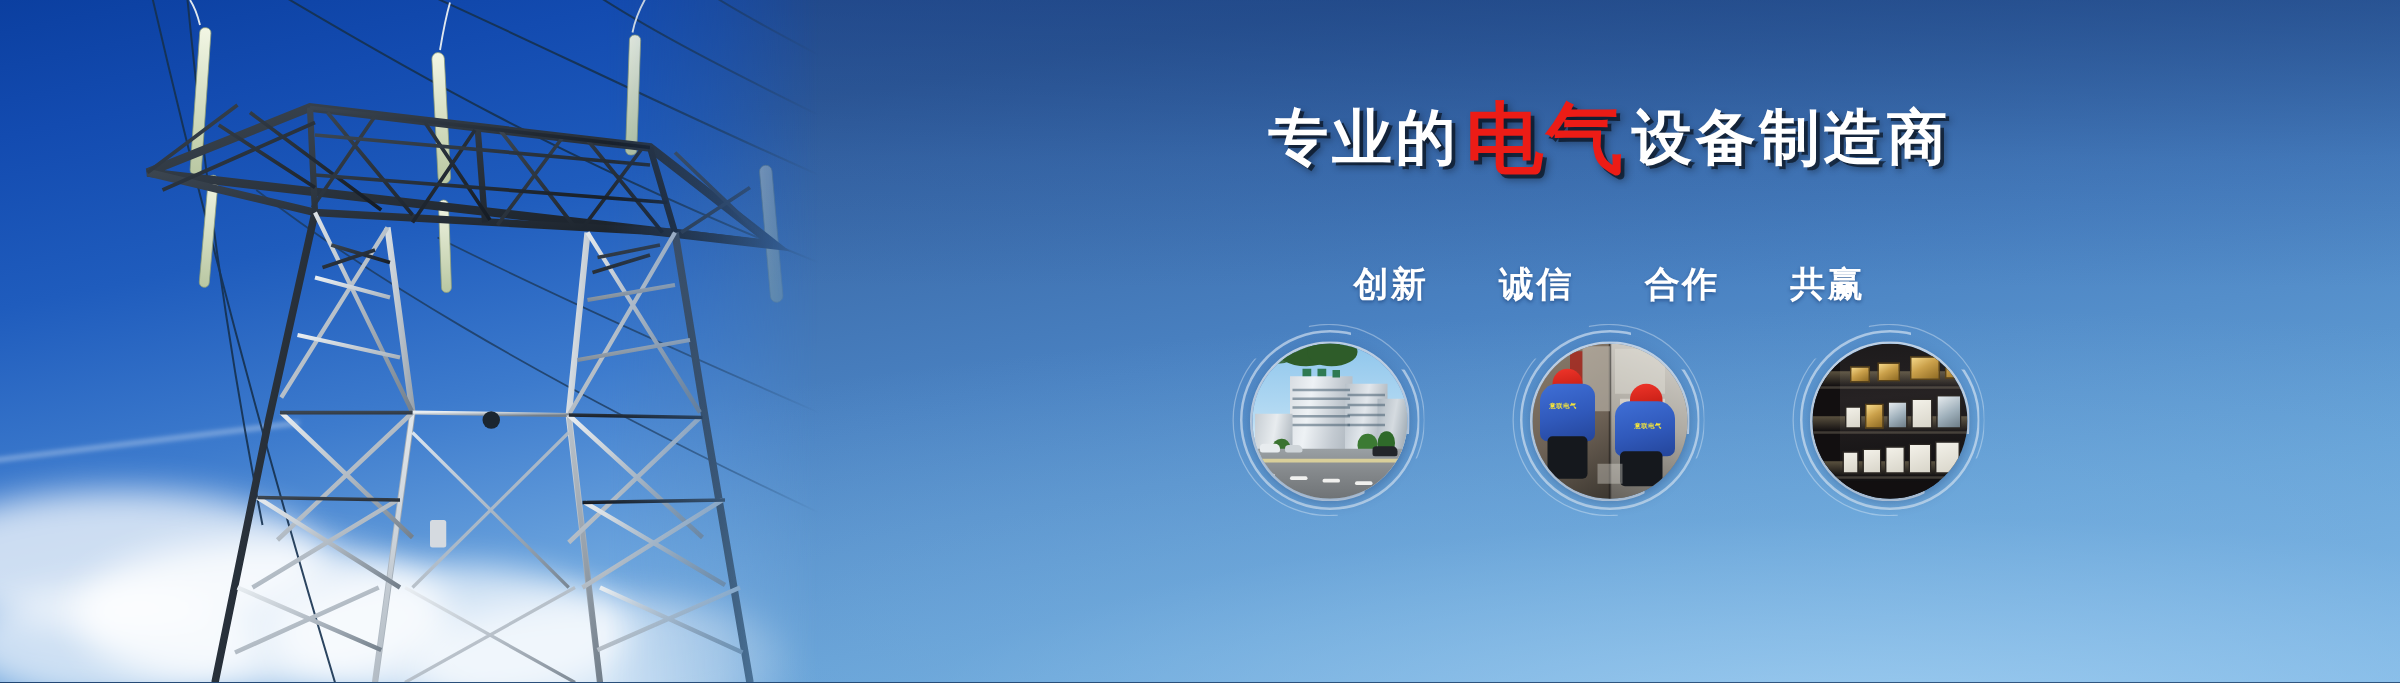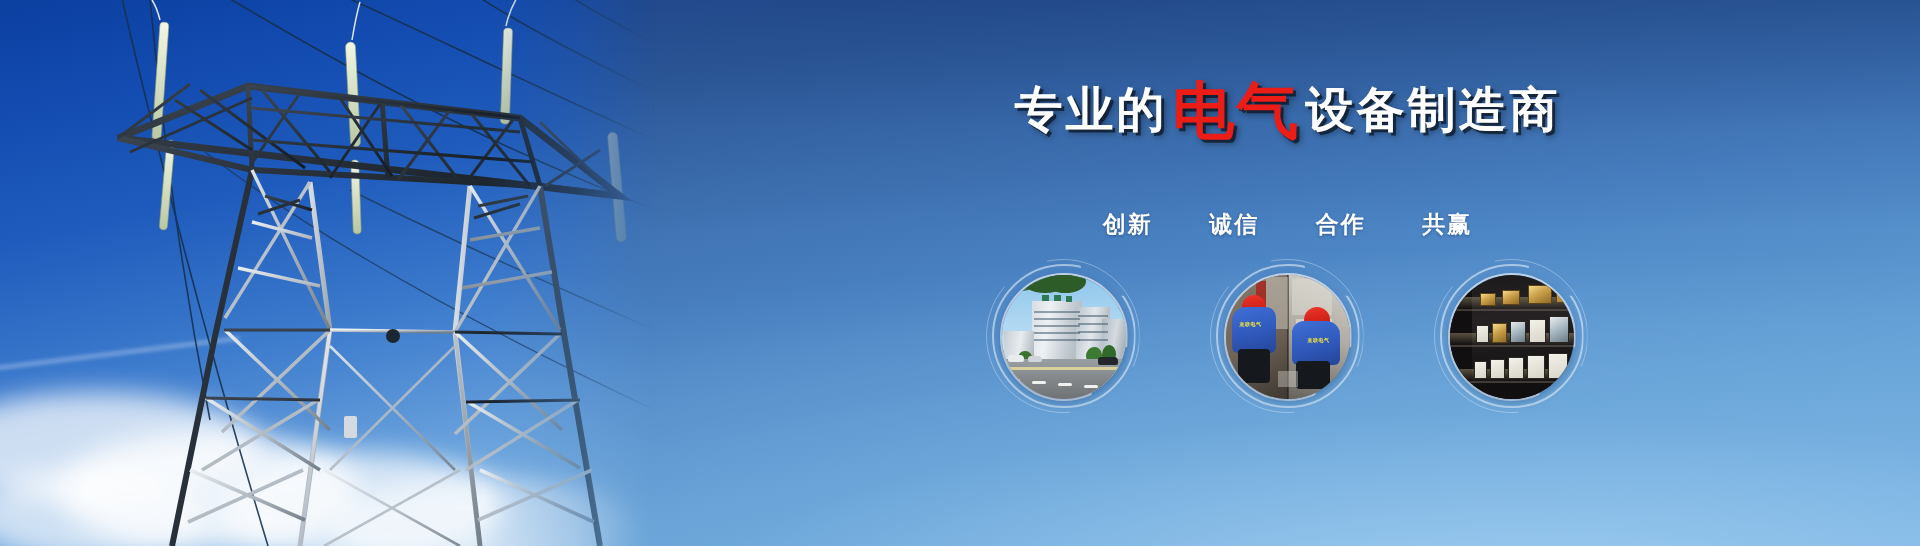--- a/index.html
+++ b/index.html
@@ -89,21 +89,21 @@
   }
 
   
   .keywords{
     position:absolute; left:0; right:0; top:209px;
     text-align:center; white-space:nowrap;
   }
   .kw{
     display:inline-block;
     font-family:"DejaVu Sans","Liberation Sans",sans-serif;
-    font-size:23px; font-weight:bold; color:#ffffff;
+    font-size:28px; font-weight:bold; color:#ffffff;
     letter-spacing:2px; margin:0 26px;
     text-shadow:0 1px 3px rgba(10,40,90,.45);
   }
 
   
   .circles{
     position:absolute; left:0; right:0; top:262px; height:220px;
     display:flex; justify-content:center; align-items:flex-start; gap:72px;
   }
   .circle-slot{ position:relative; width:152px; height:190px; }

